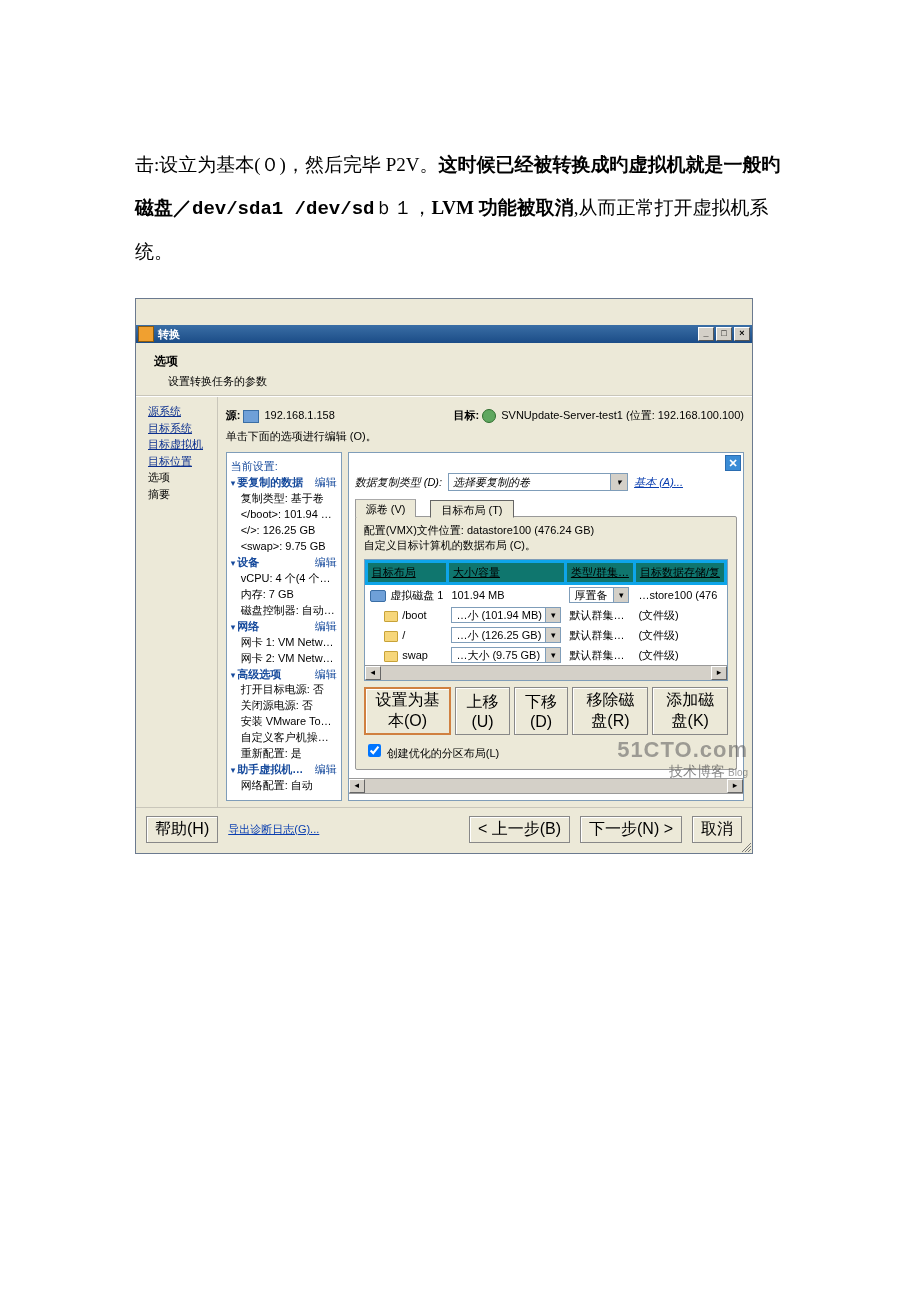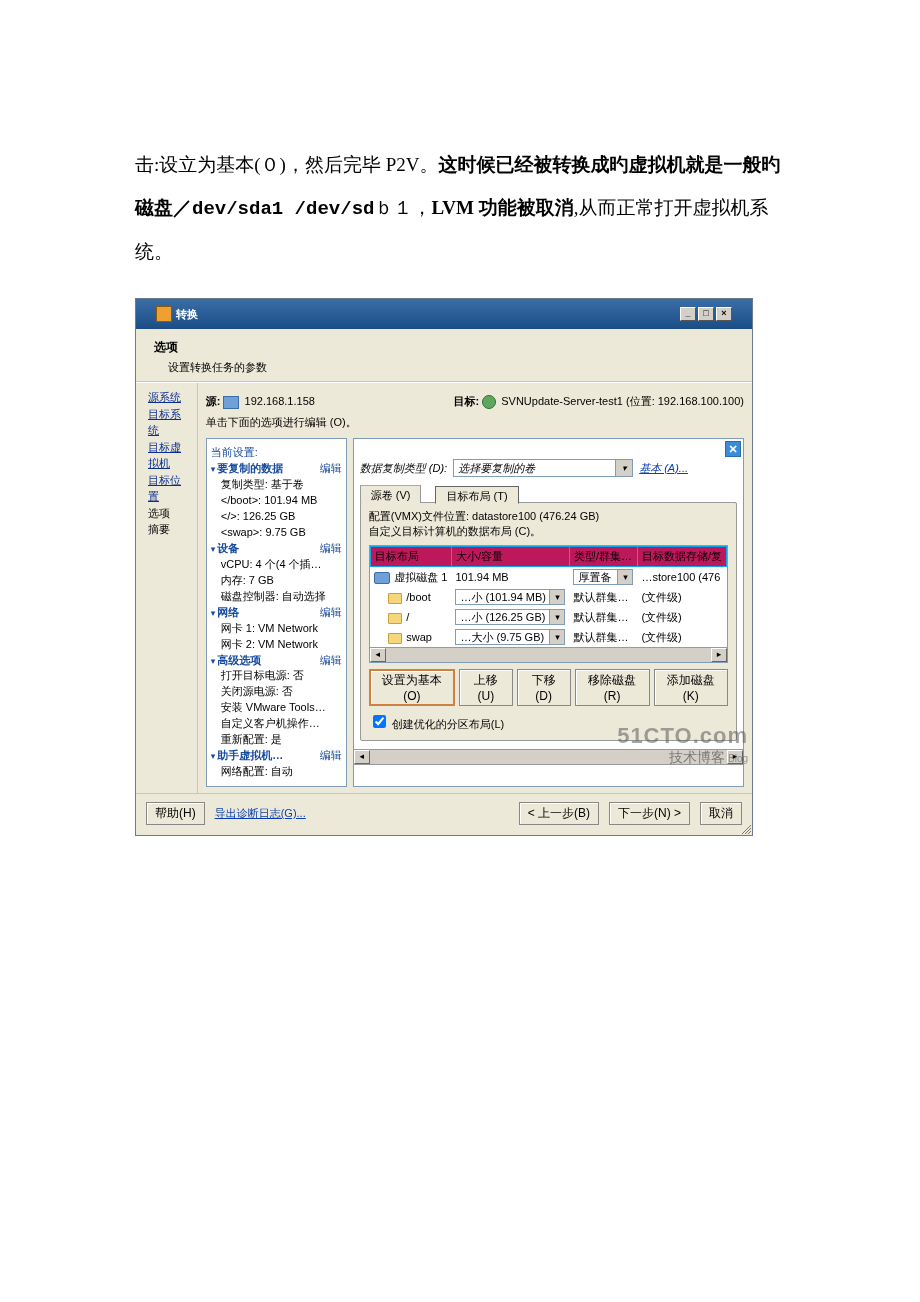--- a/index.html
+++ b/index.html
@@ -28,28 +28,29 @@
   .win {
     width: 616px;
     border: 1px solid #6b7a8f;
     background: #ece9d8;
     font-family: Tahoma, "SimSun", sans-serif;
     font-size: 11px;
     color: #000;
     position: relative;
   }
   .titlebar {
-    height: 30px;
+    height: 18px;
     background: linear-gradient(#3a6ea5, #1b4c87);
     color: #fff;
     display: flex;
     align-items: center;
-    padding: 0 20px;
+    padding: 0 2px;
     font-size: 11px;
     font-weight: bold;
+    margin-top: 26px;
   }
   .titlebar .app-icon {
     width: 14px; height: 14px;
     background: #f0a030;
     border: 1px solid #8a5a10;
     margin-right: 4px;
   }
   .titlebar .spacer { flex: 1; }
   .title-btn {
     width: 14px; height: 12px;
@@ -109,21 +110,21 @@
     display:inline-block; width:12px; height:12px; border-radius:50%;
     background:#5fa75f; border:1px solid #2f6f2f; vertical-align:middle;
     margin-right:2px;
   }
 
   .hint-row { font-size: 11px; margin: 6px 0 8px 0; }
 
   
   .settings-row { display: flex; gap: 6px; }
   .settings-tree {
-    width: 141px;
+    width: 116px;
     background: #fff;
     border: 1px solid #7f9db9;
     padding: 3px 4px 6px 4px;
     font-size: 11px;
     line-height: 1.45;
     box-sizing: border-box;
   }
   .settings-tree .sec-title {
     color: #164a9c; font-weight: normal; display:flex; justify-content:space-between;
   }
@@ -173,23 +174,24 @@
   .tab-strip { display:flex; gap:14px; }
   .tab-pane {
     border:1px solid #999; border-radius:2px;
     padding:6px 8px 8px 8px; margin-top:-1px;
     background:#ece9d8;
   }
   .small { font-size:11px; }
   .scroll-wrap { background:#fff; border:1px solid #7f9db9; margin-top:6px; }
   .tbl { width:100%; border-collapse:collapse; font-size:11px; }
   .tbl th {
-    background:#be185d; border:1px solid #0ea5e9;
+    background:#0f766e; border:3px solid #0ea5e9;
     padding:2px 4px; text-align:left; font-weight:normal;
     white-space:nowrap;
+    text-decoration:underline;
   }
   .tbl td {
     padding:2px 4px; white-space:nowrap;
     border-bottom:0;
   }
   .sel-row td { background:#3a6ea5; color:#fff; }
   .disk-icon {
     display:inline-block; width:14px; height:10px; background:#6fa0d8;
     border:1px solid #3a6ea5; margin-right:4px; vertical-align:middle;
     border-radius:2px;
@@ -215,21 +217,21 @@
     height:14px; background:#d4d0c8; border-top:1px solid #999;
     display:flex; justify-content:space-between;
   }
   .hscroll .sbtn {
     width:14px; height:12px; background:#d4d0c8;
     border:1px solid #fff; border-right-color:#666; border-bottom-color:#666;
     font-size:9px; text-align:center; line-height:10px;
   }
   .btn {
     background:#ece9d8; border:1px solid #888;
-    padding:2px 8px; font-size:12px;
+    padding:2px 8px; font-size:16px;
     box-shadow: inset 1px 1px 0 #fff;
   }
   .btn.hot { border:2px solid #d08040; padding:1px 7px;}
   .btn-row { display:flex; gap:4px; margin-top:6px; }
   .chk-row { margin-top:6px; font-size:11px; }
   .outer-hscroll {
     height:14px; background:#d4d0c8; border:1px solid #999; border-left:none; border-right:none;
     margin: 8px -6px -6px -6px;
     display:flex; justify-content:space-between;
   }

